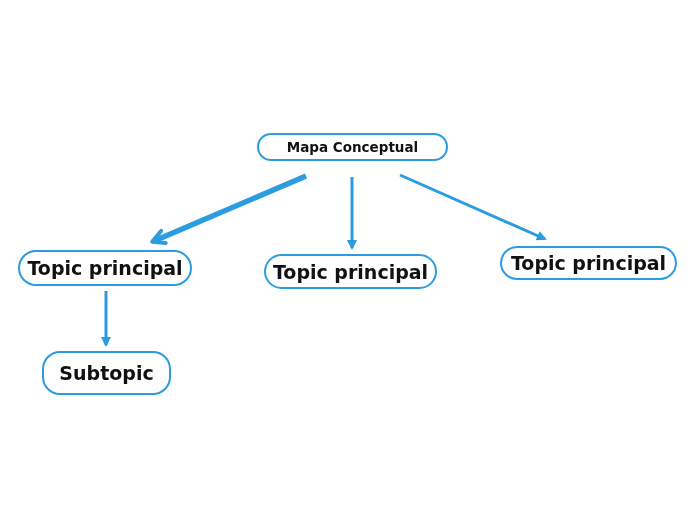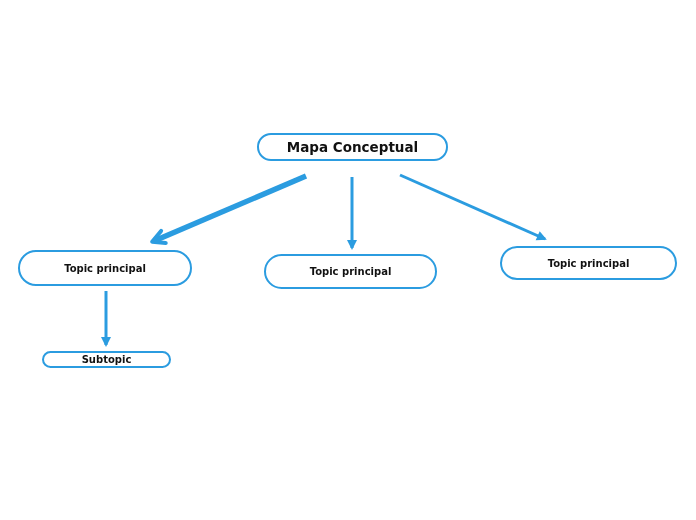--- a/index.html
+++ b/index.html
@@ -30,30 +30,30 @@
   .marker-open { fill: none; stroke: var(--accent); stroke-width: 4; stroke-linecap: round; stroke-linejoin: round; }
   .node {
     position: absolute;
     border: 2px solid var(--accent);
     border-radius: 18px;
     background: var(--node-background);
     display: flex;
     align-items: center;
     justify-content: center;
     font-weight: 700;
-    font-size: 10px;
+    font-size: 19px;
     color: var(--text);
     white-space: nowrap;
     cursor: default;
   }
   .node-root    { left: 257px; top: 133px; width: 191px; height: 28px; font-size: 13.5px; }
   .node-topic-1 { left:  18px; top: 250px; width: 174px; height: 36px; }
   .node-topic-2 { left: 264px; top: 254px; width: 173px; height: 35px; }
   .node-topic-3 { left: 500px; top: 246px; width: 177px; height: 34px; }
-  .node-subtopic{ left:  42px; top: 351px; width: 129px; height: 17px; }
+  .node-subtopic{ left:  42px; top: 351px; width: 129px; height: 44px; }
 </style>
 </head>
 <body>
 
 <div class="canvas">
 
   <svg class="edges" width="696" height="520" viewBox="0 0 696 520" xmlns="http://www.w3.org/2000/svg">
     <defs>
       <marker id="arrow-filled" viewBox="0 0 12 12" refX="9" refY="6" markerWidth="12" markerHeight="12" markerUnits="userSpaceOnUse" orient="auto">
         <path class="marker-filled" d="M1,1 L11,6 L1,11 Z"></path>

